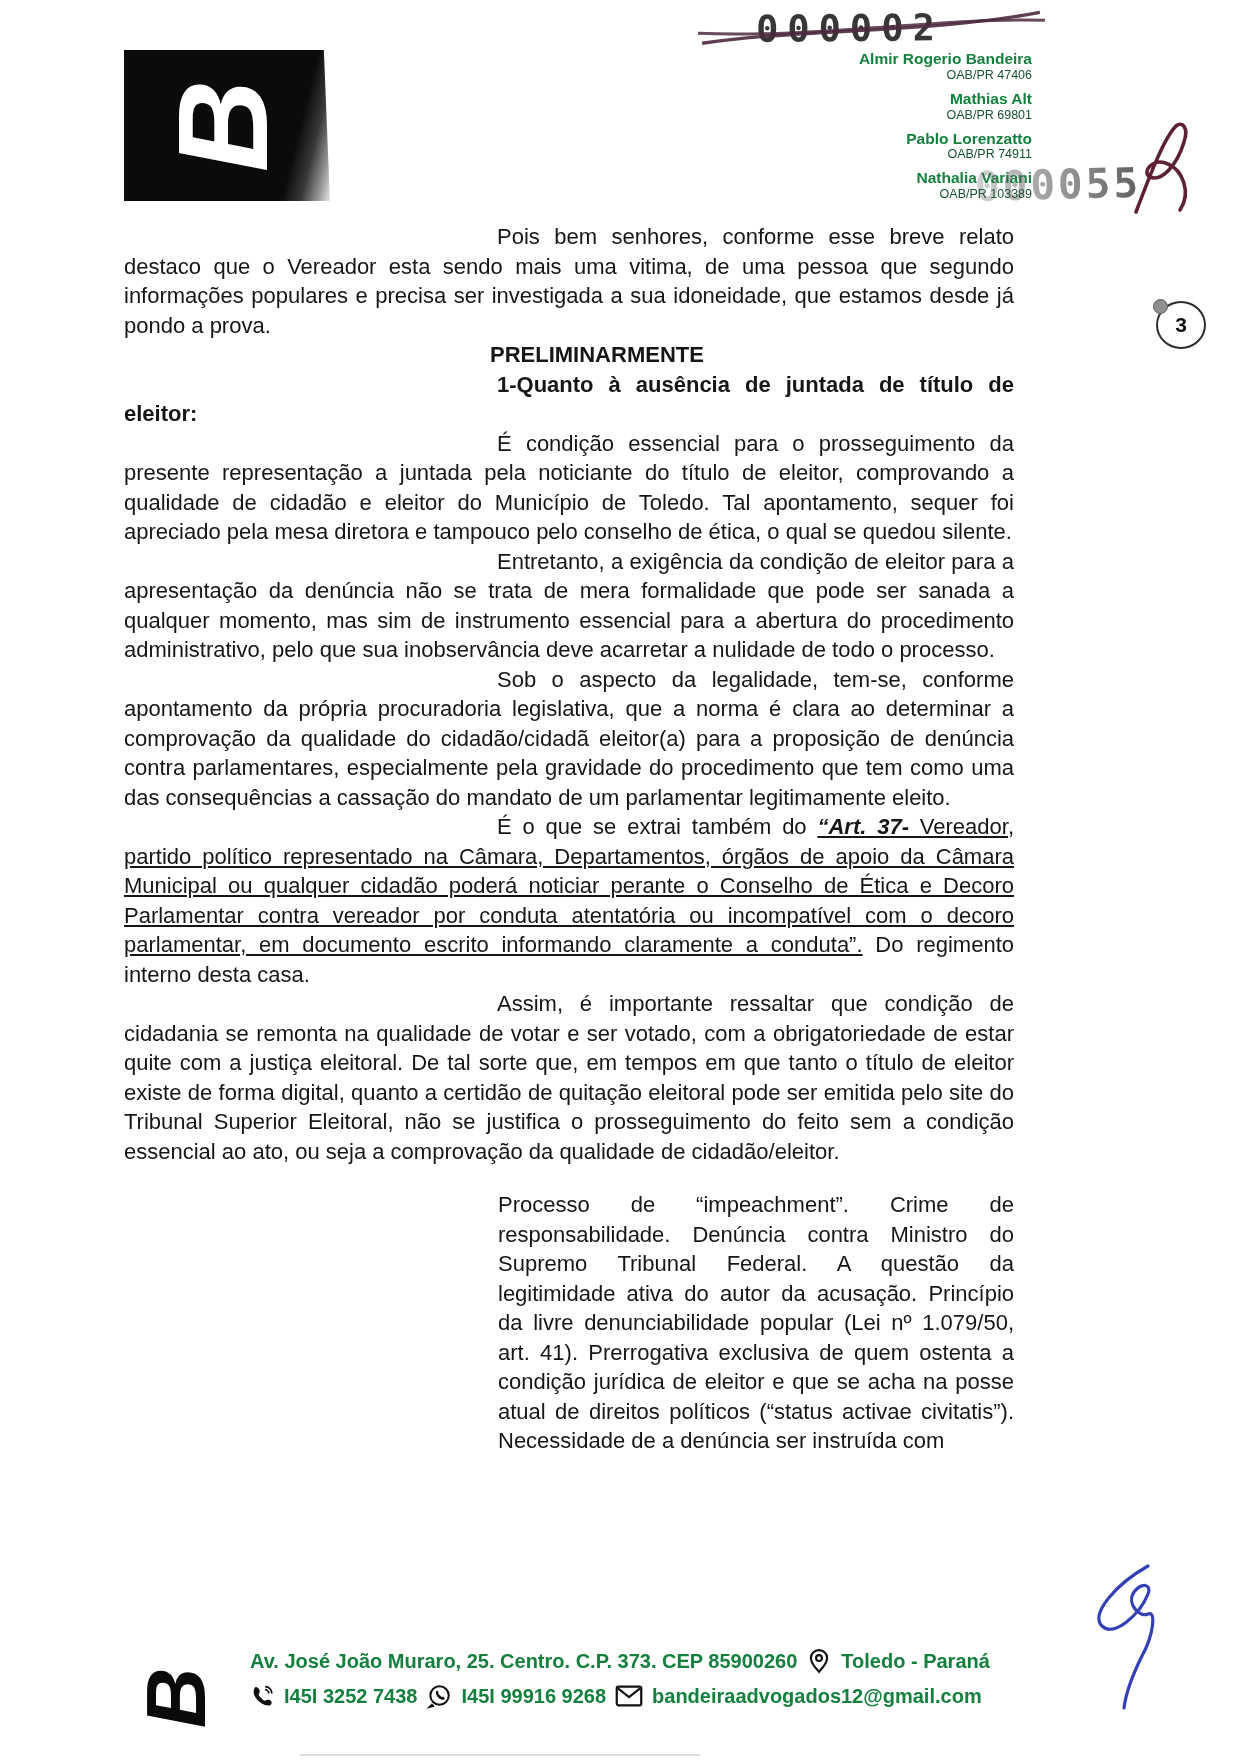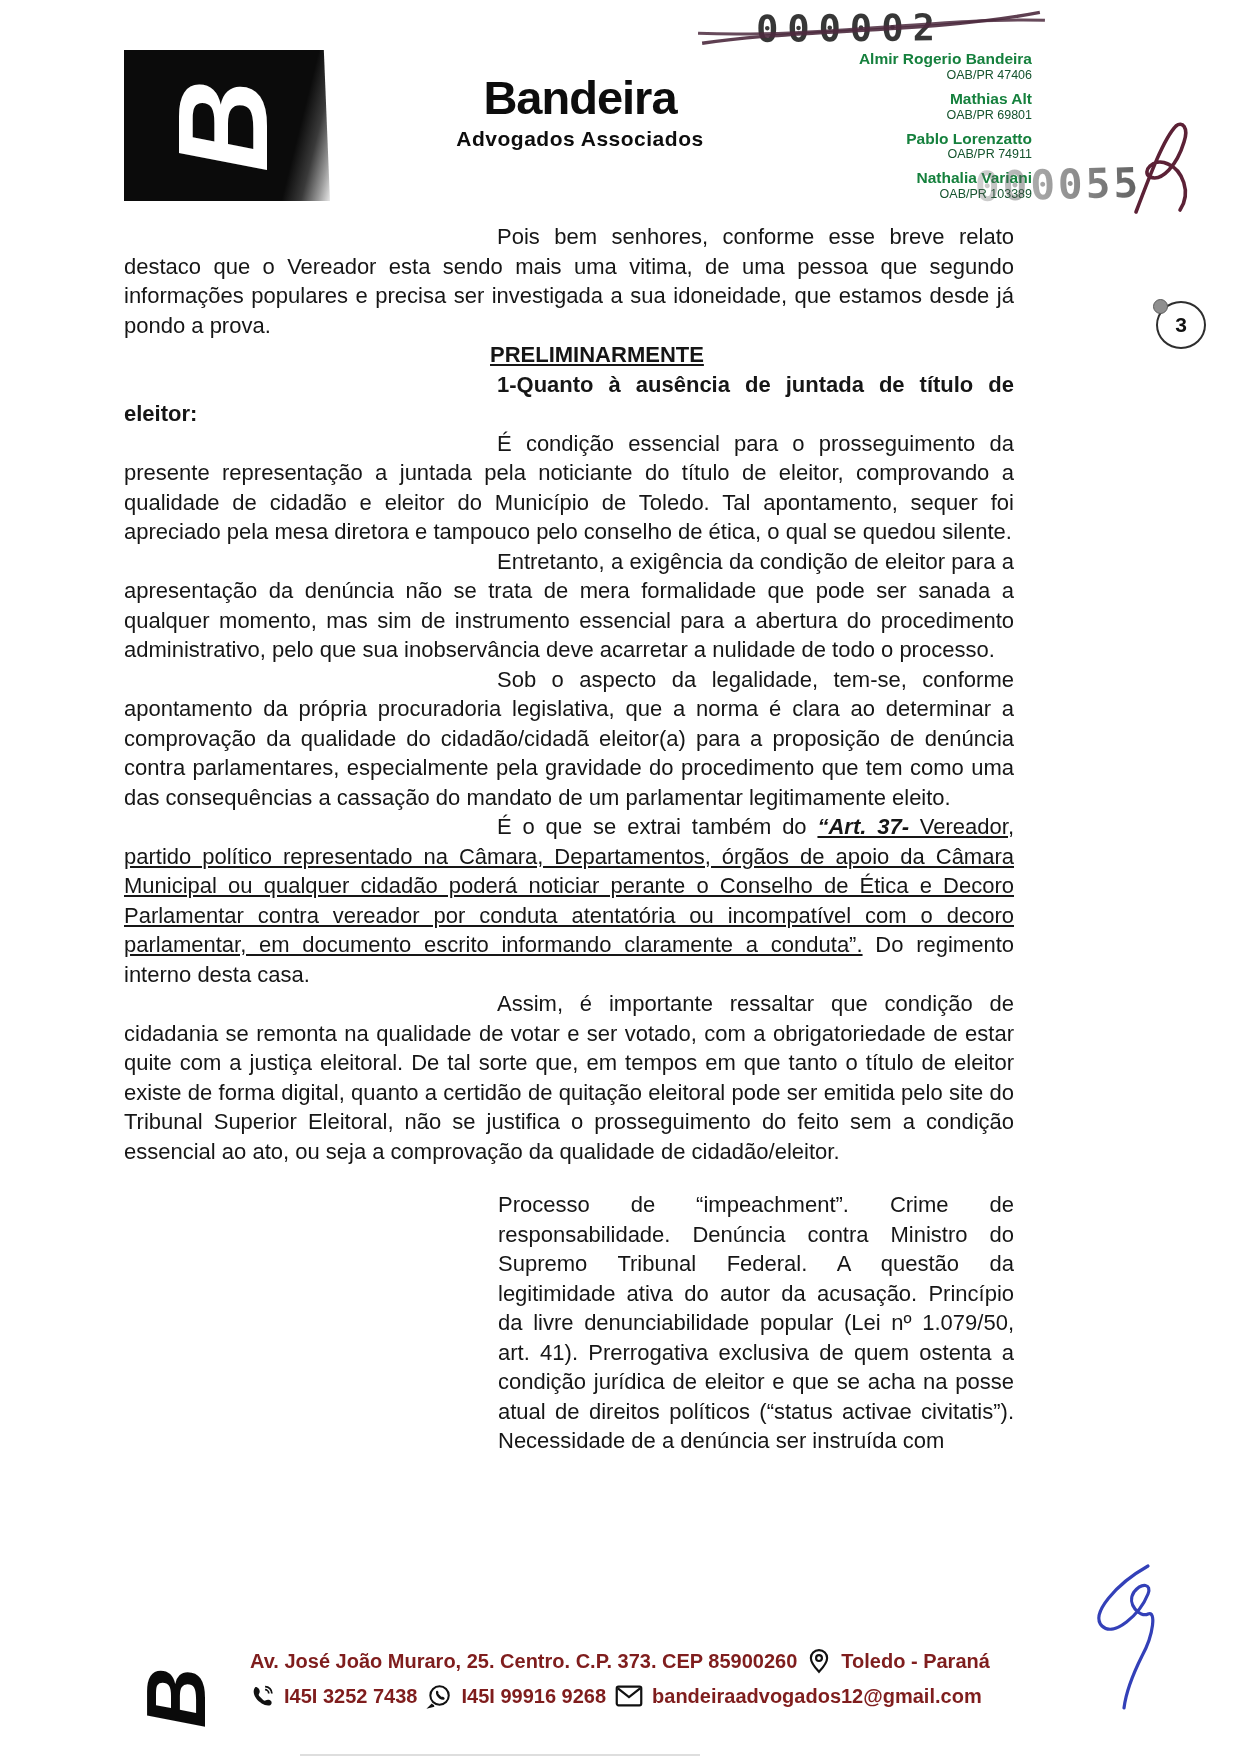--- a/index.html
+++ b/index.html
@@ -53,59 +53,55 @@
   .firm-block{position:absolute;left:430px;top:72px;width:300px;text-align:center;}
   .firm-name{font-weight:bold;font-size:47px;letter-spacing:-1px;line-height:1.1;color:#0d0d0d;}
   .firm-sub{font-weight:bold;font-size:21px;letter-spacing:.5px;margin-top:3px;color:#0d0d0d;}
   .lawyers{position:absolute;left:800px;top:50px;width:232px;text-align:right;}
   .lawyer{margin-bottom:7px;}
   .lawyer .name{font-weight:bold;font-size:15.5px;line-height:1.15;color:#15803d;}
   .lawyer .oab{font-size:12.5px;color:#14532d;line-height:1.2;}
   
   .content{position:absolute;left:124px;top:222px;width:890px;}
   .content p{margin:0;font-size:22px;line-height:29.5px;text-align:justify;text-indent:373px;}
-  .h1{font-weight:bold;text-align:right;text-indent:366px !important;text-decoration:underline;}
+  .h1{font-weight:bold;text-align:right;text-indent:366px !important;}
   .h2{font-weight:bold;}
   .art{font-weight:bold;font-style:italic;text-decoration:underline;}
   .qi{text-decoration:underline;}
   .p7{margin-top:30px !important;text-align:left !important;}
   .bquote{
     margin:24px 0 0 374px;width:516px;
     font-size:22px;line-height:29.5px;text-align:justify;
   }
   
   .footer-logo{
     position:absolute;left:126px;top:1648px;width:100px;height:100px;
     display:flex;align-items:center;justify-content:center;
   }
   .footer-logo .logo-glyph{font-size:84px;color:#0a0a0a;transform:rotate(-90deg);}
   .footer-text{position:absolute;left:250px;top:1648px;width:790px;}
-  .f-row{display:flex;align-items:center;gap:9px;font-weight:bold;font-size:20px;color:#7f1d1d;margin-bottom:9px;white-space:nowrap;}
+  .f-row{display:flex;align-items:center;gap:9px;font-weight:bold;font-size:20px;color:#15803d;margin-bottom:9px;white-space:nowrap;}
   .f-row .icon{display:inline-flex;flex:0 0 auto;}
   .bottom-line{position:absolute;left:300px;top:1754px;width:400px;height:2px;background:#dedede;}
 </style>
 </head>
 <body>
 
 <div class="page">
 
   <div class="stamp-top">
     <span class="digits">000002</span>
     <svg width="420" height="52" viewBox="0 0 420 52">
       <path d="M62,40 C160,26 290,32 400,12" stroke="#4c2a3e" stroke-width="3.4" fill="none" opacity=".9"></path>
       <path d="M58,30 C180,36 300,16 405,20" stroke="#4c2a3e" stroke-width="3" fill="none" opacity=".85"></path>
     </svg>
   </div>
 
   <div class="logo-box">
     <span class="logo-glyph">B</span>
-  </div>
-  <div class="firm-block">
-    <div class="firm-name">Bandeira</div>
-    <div class="firm-sub">Advogados Associados</div>
   </div>
   <div class="lawyers">
     <div class="lawyer">
       <div class="name">Almir Rogerio Bandeira</div>
       <div class="oab">OAB/PR 47406</div>
     </div>
     <div class="lawyer">
       <div class="name">Mathias Alt</div>
       <div class="oab">OAB/PR 69801</div>
     </div>

